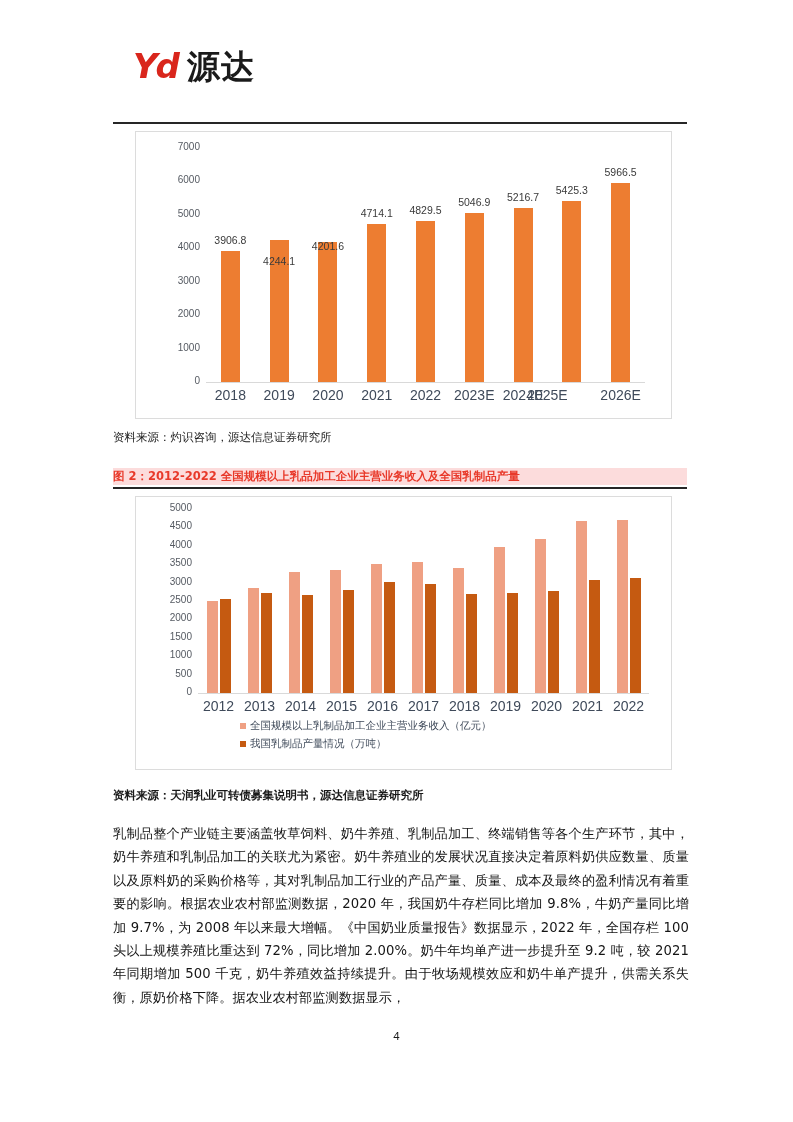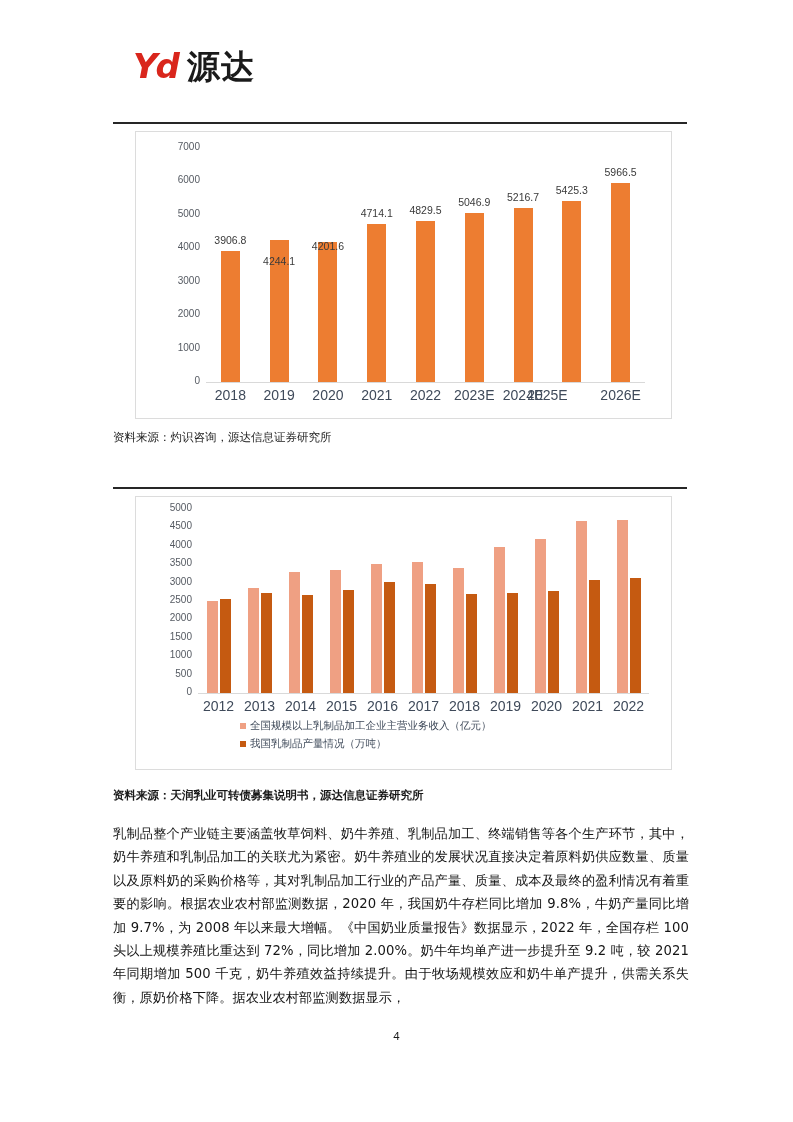--- a/index.html
+++ b/index.html
@@ -204,20 +204,21 @@
       <div class="cat-label" style="left:387px; top:255px; width:48.77777777777778px;">2025E</div>
       <div class="bar" style="left:426.33333333333337px; top:68.63997142857141px; width:19px; height:181.3600285714286px; background:#ED7D31;"></div>
       <div class="val-label" style="left:411.44444444444446px; top:51.639971428571414px; width:48.77777777777778px;">5425.3</div>
       <div class="cat-label" style="left:460.22222222222223px; top:255px; width:48.77777777777778px;">2026E</div>
       <div class="bar" style="left:475.11111111111114px; top:50.54842857142859px; width:19px; height:199.4515714285714px; background:#ED7D31;"></div>
       <div class="val-label" style="left:460.22222222222223px; top:33.54842857142859px; width:48.77777777777778px;">5966.5</div>
     </div>
 
   <div class="source" style="top:430px;">资料来源：灼识咨询，源达信息证券研究所</div>
 
+  <div class="fig-title" style="top:468px;">图 2：2012-2022 全国规模以上乳品加工企业主营业务收入及全国乳制品产量</div>
   <div class="fig-rule" style="top:487px;"></div>
 
   <div class="chart-box" id="chart2" style="left:135px; top:496px; width:537px; height:274px;">
       <div class="axis-label" style="left:16px; top:189px; width:40px;">0</div>
       <div class="axis-label" style="left:16px; top:170.6px; width:40px;">500</div>
       <div class="axis-label" style="left:16px; top:152.2px; width:40px;">1000</div>
       <div class="axis-label" style="left:16px; top:133.8px; width:40px;">1500</div>
       <div class="axis-label" style="left:16px; top:115.39999999999999px; width:40px;">2000</div>
       <div class="axis-label" style="left:16px; top:97px; width:40px;">2500</div>
       <div class="axis-label" style="left:16px; top:78.60000000000001px; width:40px;">3000</div>

